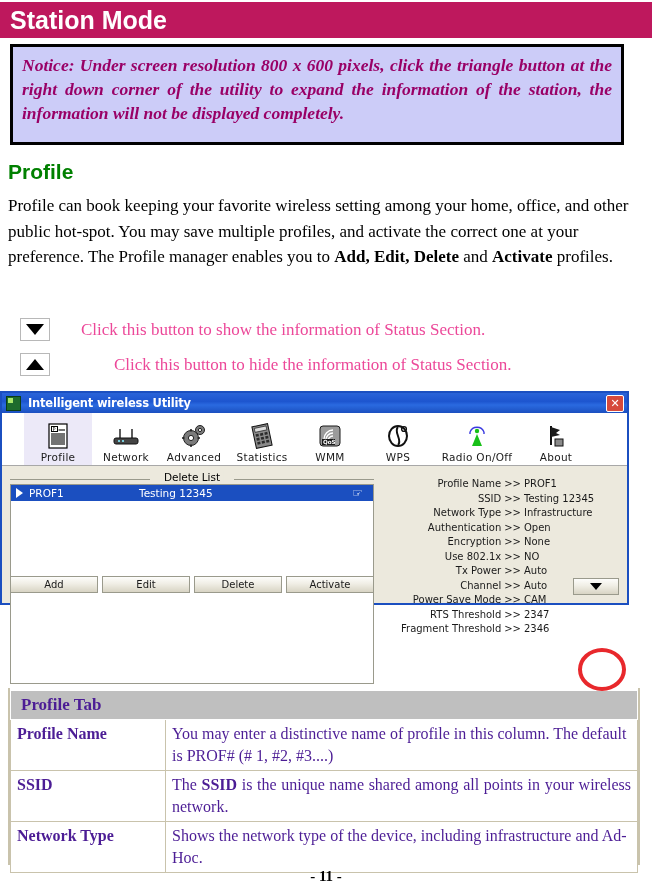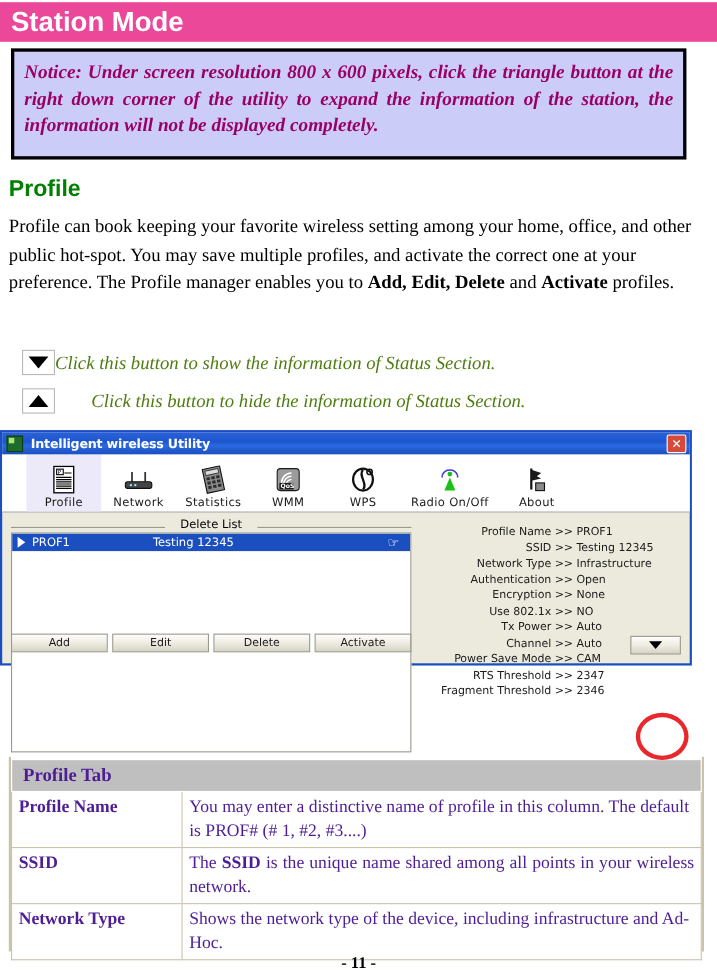--- a/index.html
+++ b/index.html
@@ -6,21 +6,21 @@
   body{
     width:652px;height:889px;
     background:#ffffff;
     font-family:"Liberation Serif", serif;
     overflow:hidden;
     position:relative;
   }
   
   .page-header{
     position:absolute;left:0;top:2px;width:652px;height:36px;
-    background:#ec4899;
+    background:#be185d;
     display:flex;align-items:center;
   }
   .page-header h1{
     margin:0 0 0 10px;
     font-family:"Liberation Sans", sans-serif;
     font-size:25px;font-weight:bold;color:#ffffff;letter-spacing:0px;
   }
   
   .notice-box{
     position:absolute;left:10px;top:44px;width:614px;height:101px;
@@ -61,21 +61,21 @@
     display:flex;align-items:center;justify-content:center;flex:none;
   }
   .tri-down{
     width:0;height:0;border-left:9px solid transparent;border-right:9px solid transparent;
     border-top:11px solid #000000;
   }
   .tri-up{
     width:0;height:0;border-left:9px solid transparent;border-right:9px solid transparent;
     border-bottom:11px solid #000000;
   }
-  .legend-text{font-size:17px;color:#4d7c0f;white-space:nowrap;font-style:italic;}
+  .legend-text{margin-left:31px;font-size:17px;color:#ec4899;white-space:nowrap;}
 
   
   .app-window{
     position:absolute;left:0px;top:391px;width:629px;height:214px;
     border:2px solid #1b4fc0;
     box-sizing:border-box;
     background:#ece9dd;
     font-family:"Liberation Sans", sans-serif;
   }
   .titlebar{
@@ -282,20 +282,39 @@
           <line x1="9" y1="6" x2="9" y2="15" stroke="#333" stroke-width="1.6"></line>
           <line x1="21" y1="6" x2="21" y2="15" stroke="#333" stroke-width="1.6"></line>
           <rect x="3" y="15" width="24" height="6" rx="2" fill="#444" stroke="#111" stroke-width="1"></rect>
           <circle cx="8" cy="18" r="1.1" fill="#8ef"></circle>
           <circle cx="12" cy="18" r="1.1" fill="#8ef"></circle>
         </svg>
       </span>
       <span class="tb-label">Network</span>
     </div>
 
+    <div class="tb-item">
+      <span class="tb-glyph">
+        <svg width="28" height="26" viewBox="0 0 28 26">
+          <g fill="#7b7b7b" stroke="#222" stroke-width="1">
+            <circle cx="20" cy="7" r="4.5"></circle>
+              <circle cx="20" cy="7" r="1.6" fill="#fff"></circle>
+            <circle cx="11" cy="15" r="7.5"></circle>
+              <circle cx="11" cy="15" r="2.6" fill="#fff"></circle>
+          </g>
+          <g stroke="#222" stroke-width="1.6">
+            <line x1="11" y1="6" x2="11" y2="8.5"></line>
+              <line x1="11" y1="21.5" x2="11" y2="24"></line>
+            <line x1="2" y1="15" x2="4.5" y2="15"></line>
+              <line x1="17.5" y1="15" x2="20" y2="15"></line>
+          </g>
+        </svg>
+      </span>
+      <span class="tb-label">Advanced</span>
+    </div>
 
     <div class="tb-item">
       <span class="tb-glyph">
         <svg width="24" height="26" viewBox="0 0 24 26">
           <g transform="rotate(-12 12 13)">
             <rect x="4" y="2" width="16" height="22" fill="#8a8a8a" stroke="#111" stroke-width="1"></rect>
             <rect x="6" y="4" width="12" height="4" fill="#ddd" stroke="#111" stroke-width="0.6"></rect>
             <g fill="#2b2b2b">
               <rect x="6" y="10" width="3" height="2.6"></rect>
                 <rect x="10.5" y="10" width="3" height="2.6"></rect>

